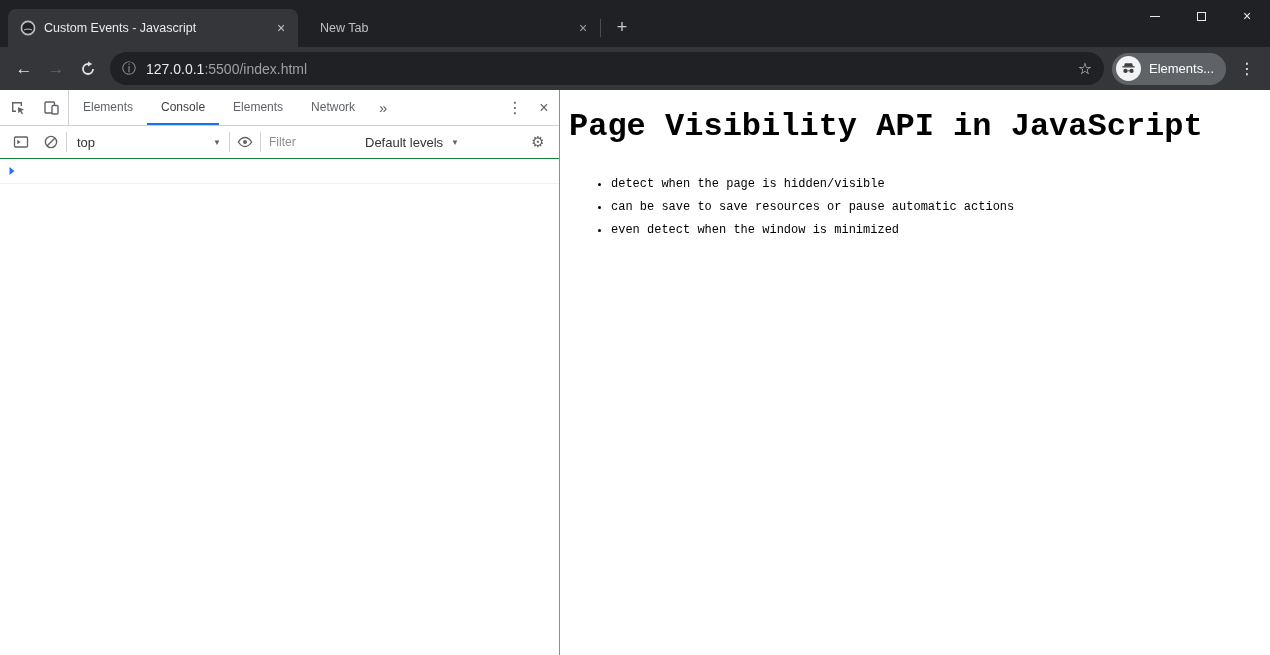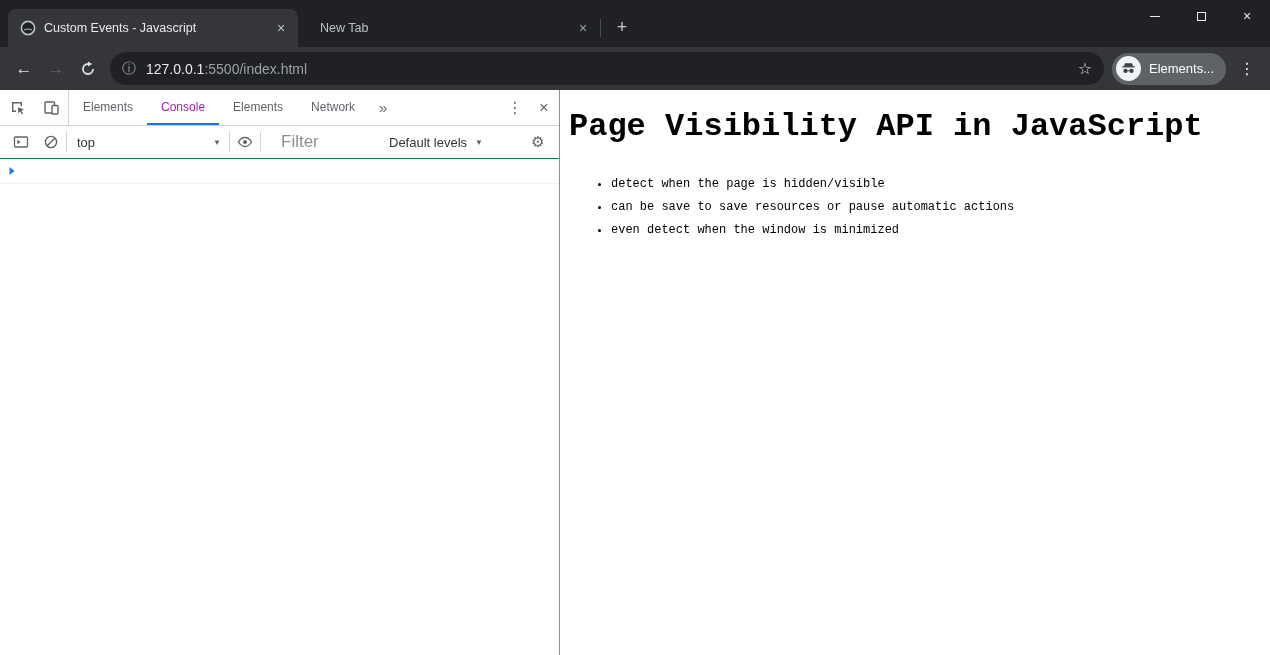--- a/index.html
+++ b/index.html
@@ -55,33 +55,33 @@
 
   
   .devtools { width:560px; flex:0 0 auto; background:#fff; border-right:1px solid #8f8f8f;
               display:flex; flex-direction:column; }
   .dt-tabbar { height:36px; border-bottom:1px solid #d0d0d5; display:flex; align-items:stretch; flex:0 0 auto; }
   .dt-iconbtn { width:34px; display:flex; align-items:center; justify-content:center; color:#5f6368; }
   .dt-iconbtn svg { display:block; }
   .dt-vsep { width:1px; background:#d0d0d5; align-self:stretch; }
   .dt-tab { display:flex; align-items:center; padding:0 14px; font-size:12px; color:#5f6368;
             border-bottom:2px solid transparent; }
-  .dt-tab.active { color:#a21caf; border-bottom-color:#1a73e8; }
+  .dt-tab.active { color:#404040; border-bottom-color:#1a73e8; }
   .dt-more { display:flex; align-items:center; padding:0 10px; color:#5f6368; font-size:15px; }
   .dt-right { margin-left:auto; display:flex; align-items:center; }
   .dt-menu { width:28px; text-align:center; color:#5f6368; font-size:16px; }
   .dt-close { width:30px; text-align:center; color:#5f6368; font-size:16px; }
 
   .dt-toolbar { height:33px; border-bottom:1px solid #15803d; display:flex; align-items:center;
                 padding:0 6px; flex:0 0 auto;justify-content:space-between; }
   .dt-tool { width:30px; height:26px; display:flex; align-items:center; justify-content:center; color:#5f6368; }
   .dt-context { width:162px; display:flex; align-items:center; justify-content:space-between;
                 padding:0 8px 0 10px; font-size:13px; color:#333; }
   .dt-caret { font-size:8px; color:#5f6368; }
-  .dt-filter { width:80px; border:none; outline:none; font-size:17px; color:#333; margin:0 20px;
+  .dt-filter { width:80px; border:none; outline:none; font-size:12px; color:#333; margin:0 8px;
                font-family:"Liberation Sans","DejaVu Sans",sans-serif; background:transparent; }
   .dt-filter::placeholder { color:#8a8f94; }
   .dt-levels { display:flex; align-items:center; gap:8px; font-size:13px; color:#333; padding:0 8px; }
   .dt-gear { margin-left:auto; width:30px; text-align:center; color:#5f6368; font-size:15px; }
 
   .dt-console { flex:1; overflow:hidden; }
   .console-prompt { height:25px; display:flex; align-items:center; padding-left:8px;
                     border-bottom:1px solid #f0f0f0; }
 
   

